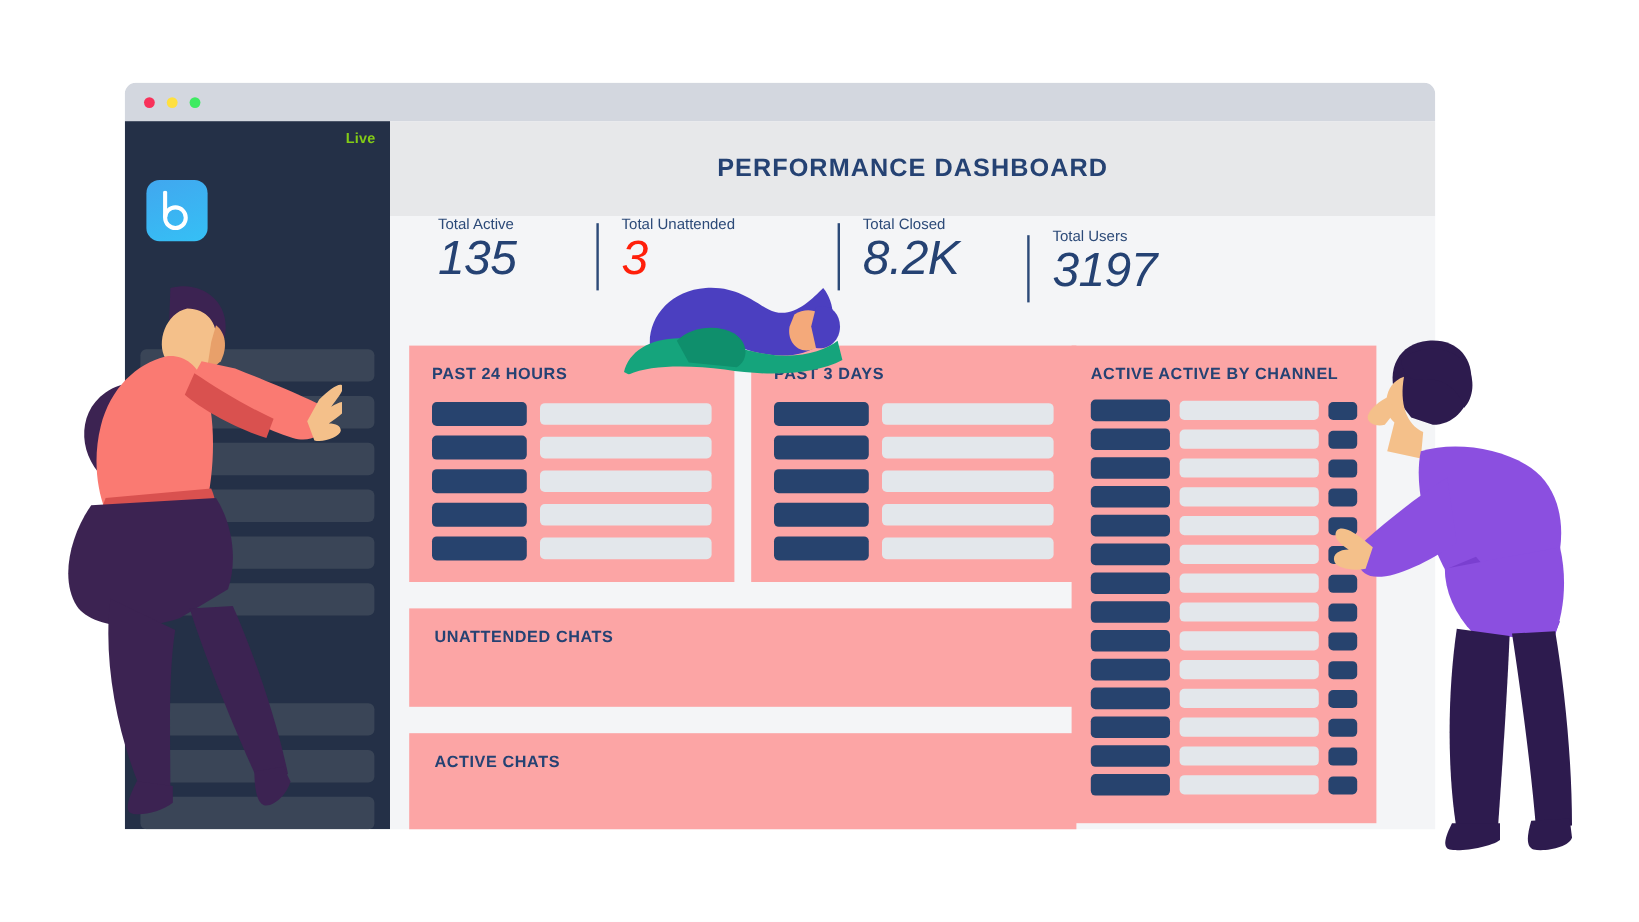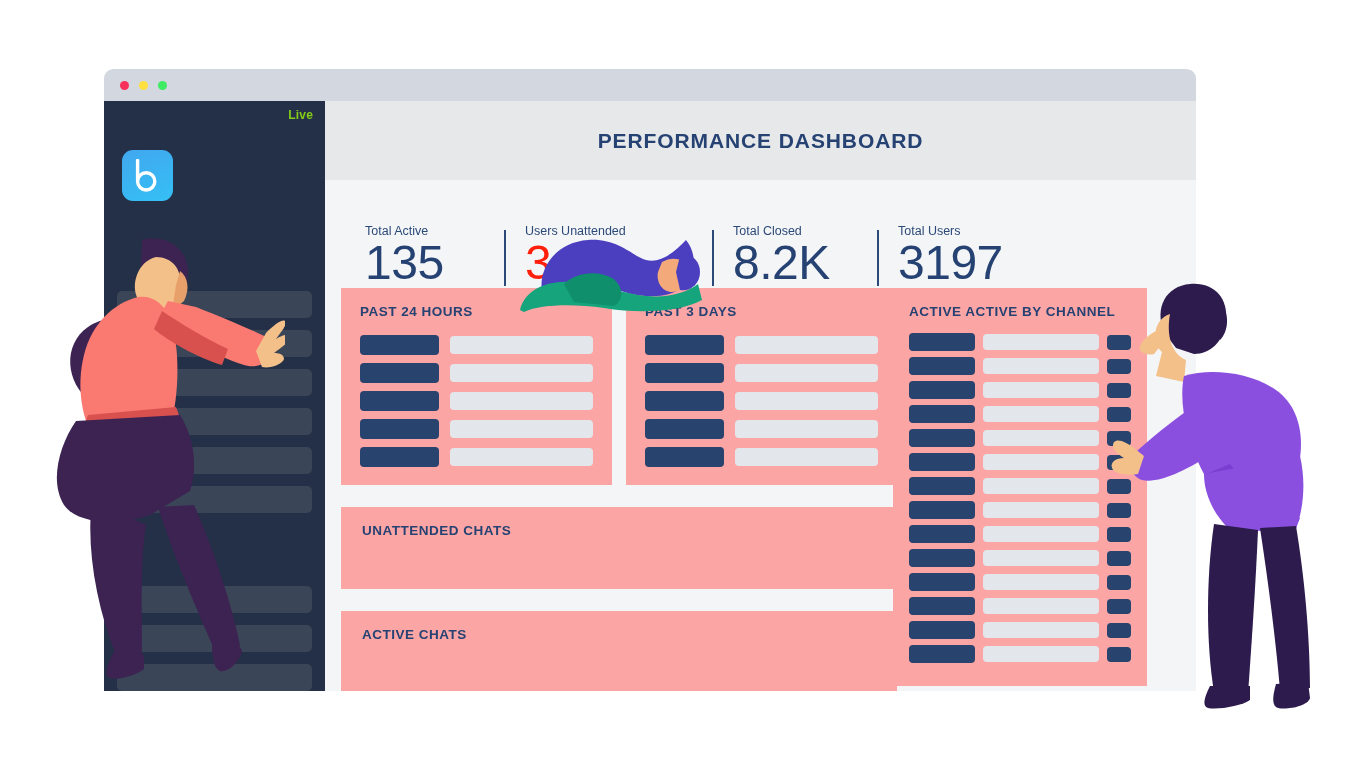--- a/index.html
+++ b/index.html
@@ -67,34 +67,33 @@
     height: 79px; background: #e7e8ea;
     display: flex; align-items: center; justify-content: center;
   }
   .page-title {
     color: #254273; font-size: 21px; font-weight: 700;
     letter-spacing: .9px;
   }
 
   
   .kpis {
-    height: 108px; display: flex; align-items: flex-end;
+    height: 108px; display: flex; align-items: flex-start;
     padding: 0 22px 0 40px;
-    gap: 7px;
   }
   .kpi { position: relative; display: flex; flex-direction: column; }
   .kpi + .kpi { padding-left: 21px; margin-left: 16px; }
   .kpi + .kpi::before {
     content: ""; position: absolute; left: 0; top: 6px;
     width: 2px; height: 56px; background: #2c4a78;
   }
   .kpi-label { color: #2c4a78; font-size: 12.5px; margin-bottom: 1px; }
   .kpi-value {
-    color: #254273; font-size: 48px; font-weight: 400;
-    line-height: 1.02; letter-spacing: -.5px;
+    color: #254273; font-size: 40px; font-weight: 400;
+    line-height: 1.02; letter-spacing: -.5px; font-style: italic;
   }
   .kpi-value.alert { color: #ff1f0a; }
   .kpi.k0 { width: 116px; }
   .kpi.k1 { width: 185px; }
   .kpi.k2 { width: 140px; }
   .kpi.k3 { width: 142px; }
   .kpi.k4 { width: 130px; margin-top: 10px; }
 
   
   .panels { position: relative; padding: 0 16px; }
@@ -186,21 +185,21 @@
       <div class="page-header">
         <h1 class="page-title">PERFORMANCE DASHBOARD</h1>
       </div>
 
       <section class="kpis">
         <div class="kpi k0">
           <span class="kpi-label">Total Active</span>
           <span class="kpi-value">135</span>
         </div>
         <div class="kpi k1">
-          <span class="kpi-label">Users Unattended</span>
+          <span class="kpi-label">Total Unattended</span>
           <span class="kpi-value alert">3</span>
         </div>
         <div class="kpi k3">
           <span class="kpi-label">Total Closed</span>
           <span class="kpi-value">8.2K</span>
         </div>
         <div class="kpi k4">
           <span class="kpi-label">Total Users</span>
           <span class="kpi-value">3197</span>
         </div>

